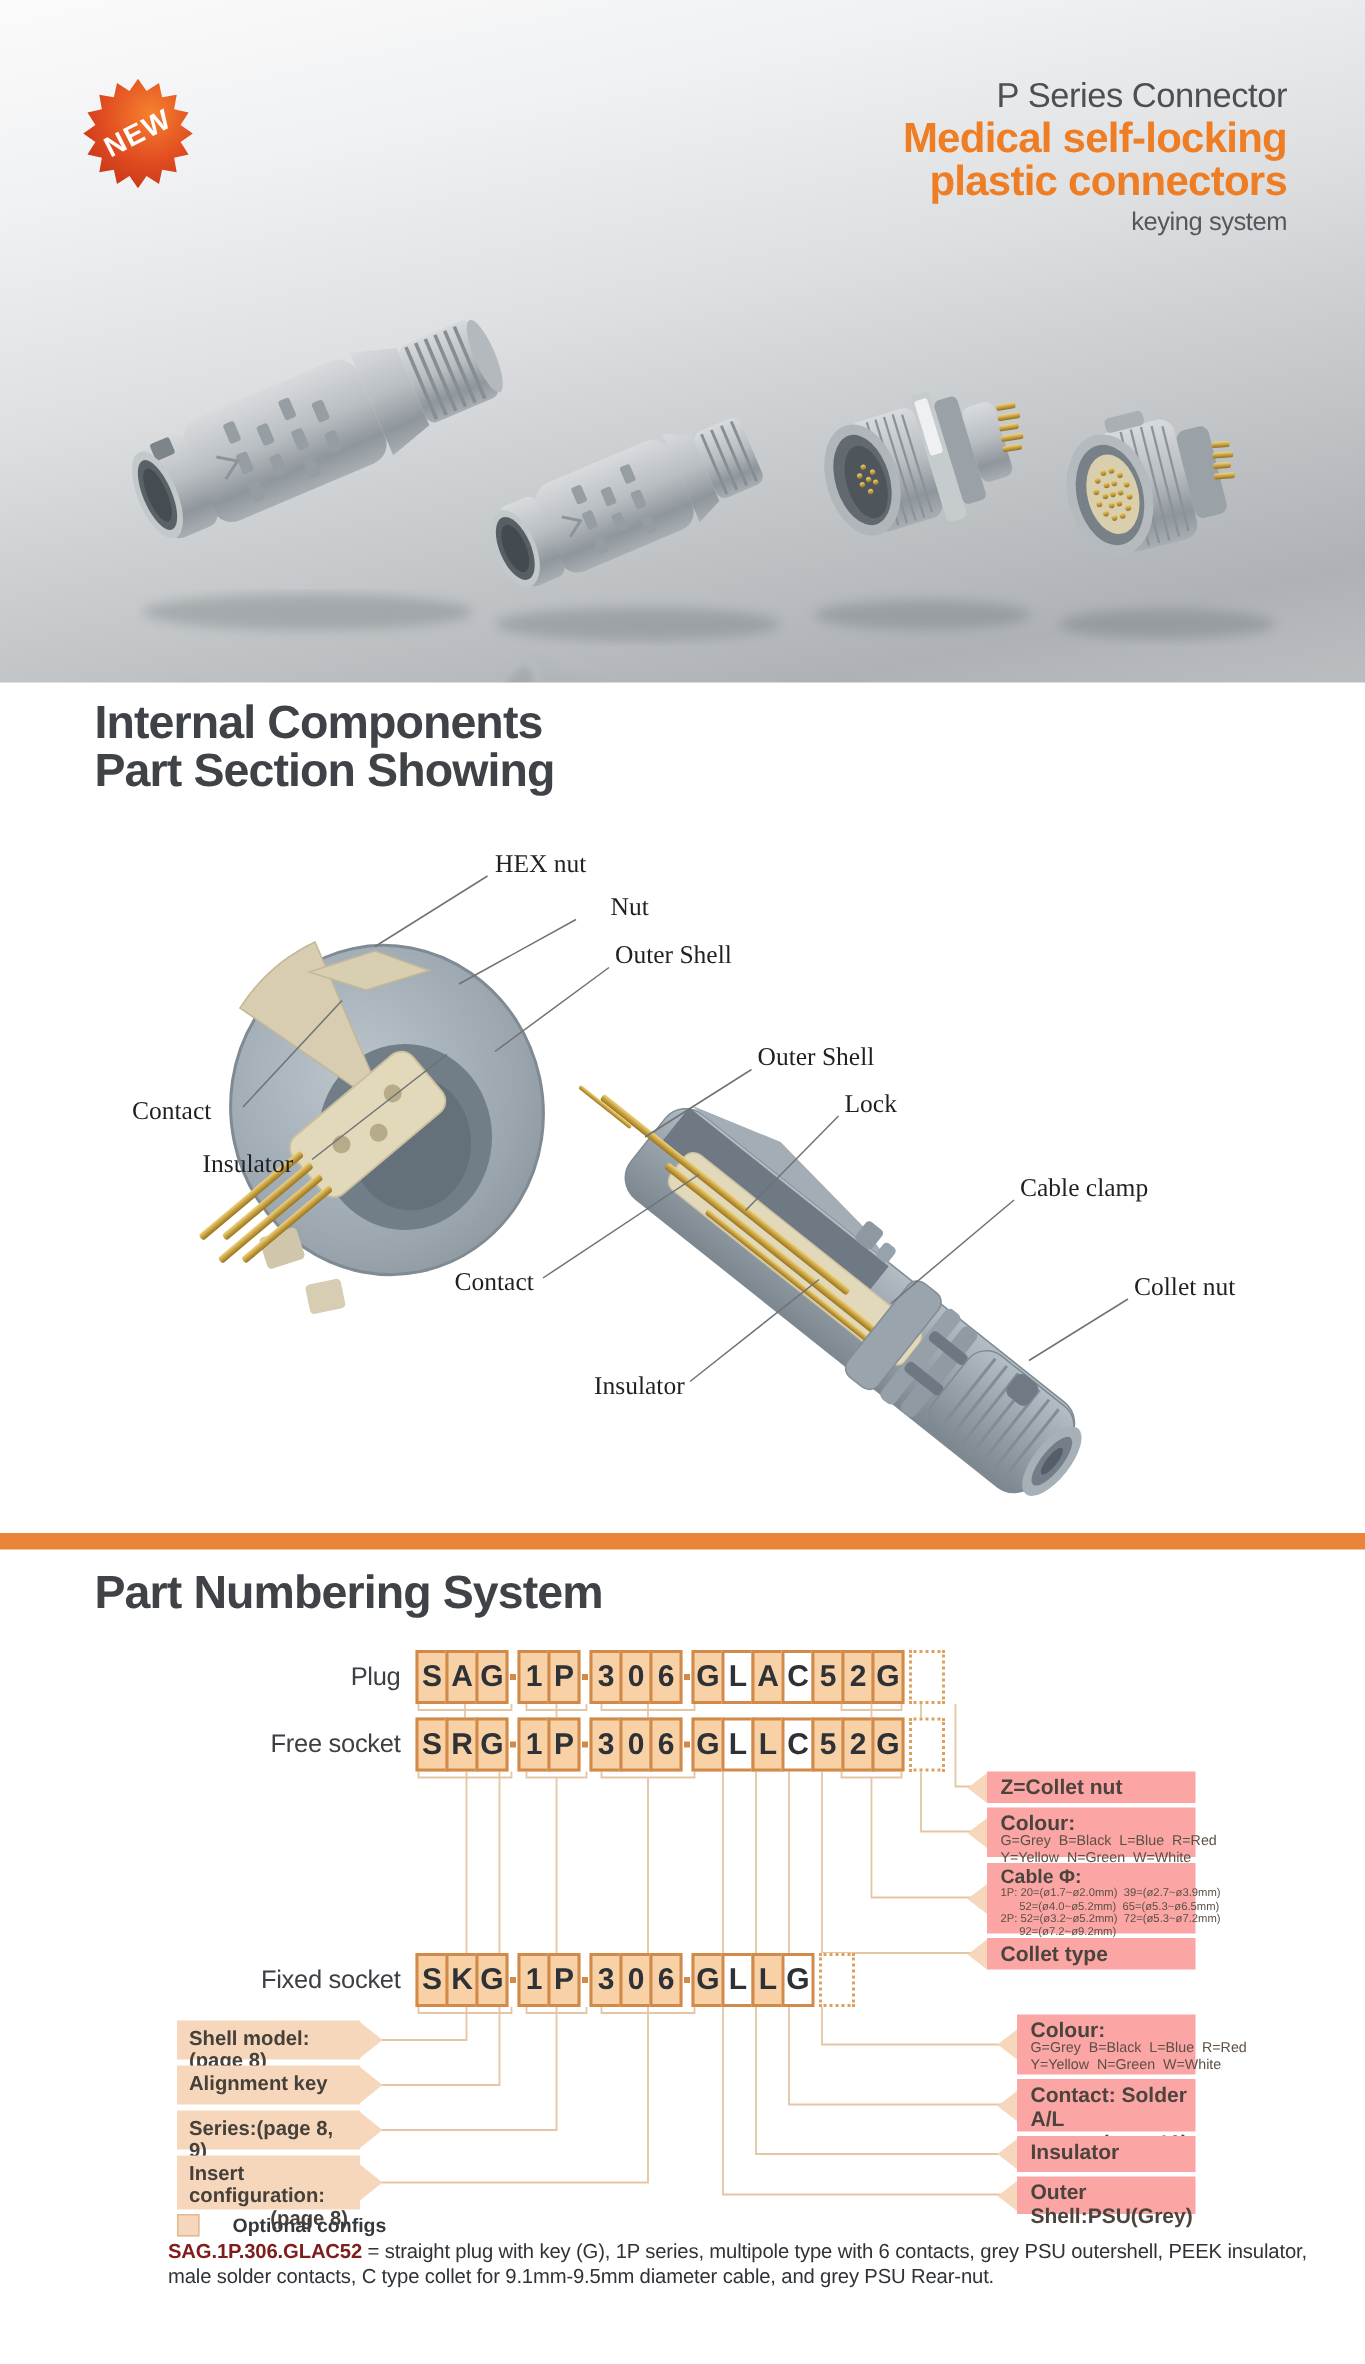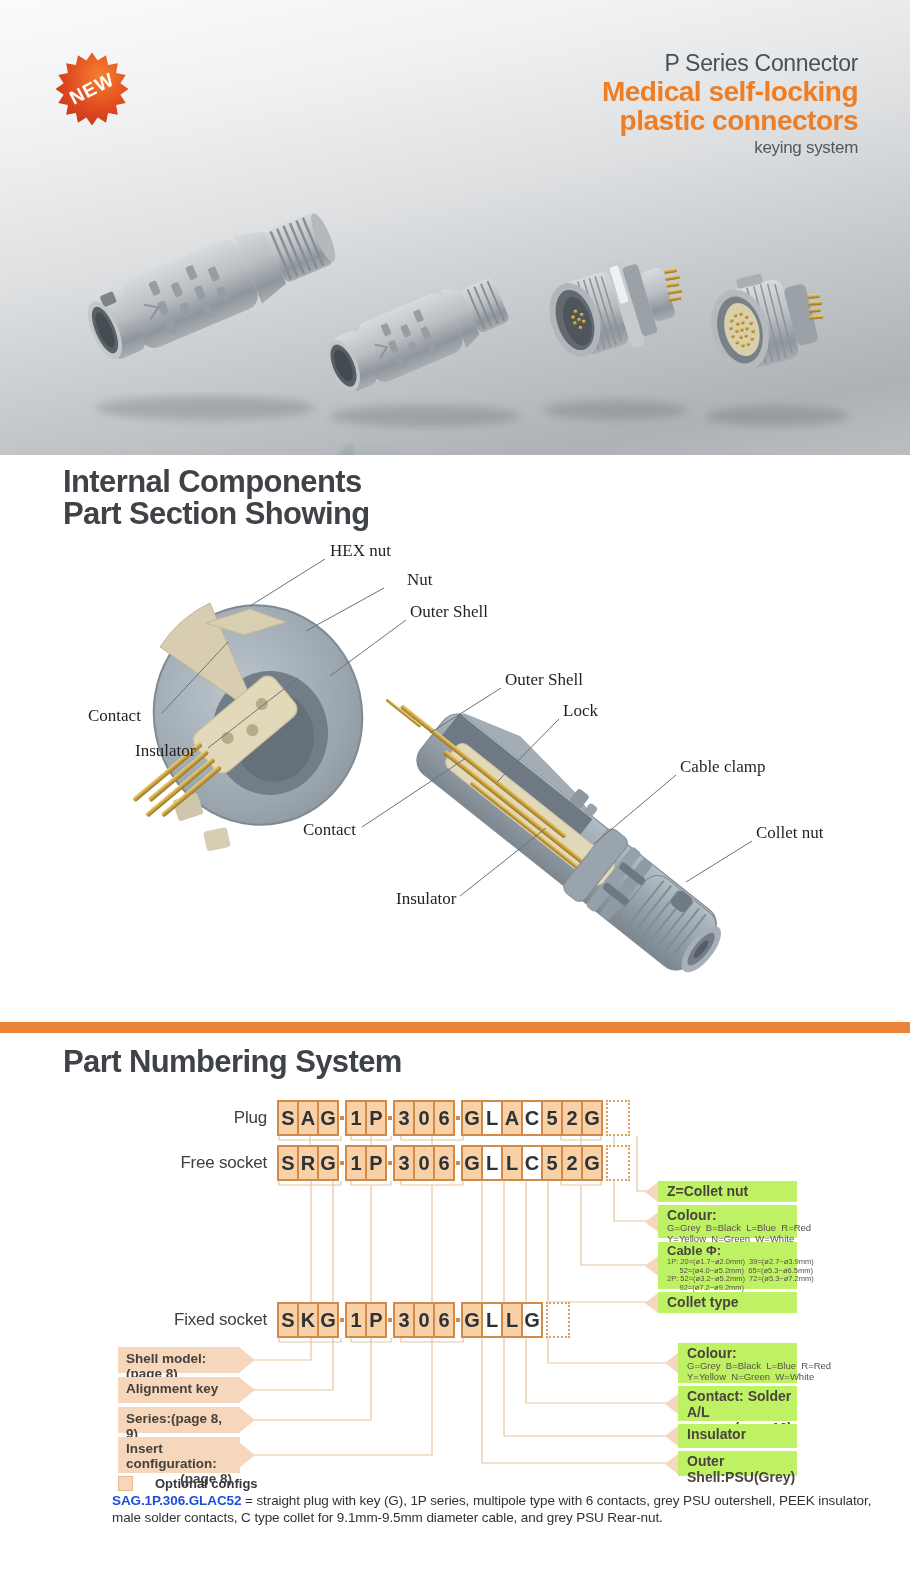--- a/index.html
+++ b/index.html
@@ -9,58 +9,58 @@
   #hero{position:absolute;left:0;top:0;width:910px;height:455px;
         background:linear-gradient(168deg,#fbfbfc 0%,#f0f1f2 22%,#dddfe1 45%,#bfc3c6 72%,#aeb2b6 88%,#bbbec1 100%);}
   #badge{position:absolute;left:55px;top:52px;width:74px;height:74px;}
   #head-txt{position:absolute;right:52px;top:50px;text-align:right;}
   .h-title{font-size:23px;color:#4b5055;letter-spacing:-0.3px;}
   .h-sub{font-size:28px;line-height:29px;font-weight:700;color:#ee7d23;letter-spacing:-0.5px;}
   .h-tag{font-size:17px;color:#54585c;margin-top:3px;letter-spacing:-0.3px;}
   
   #sec1head{position:absolute;left:63px;top:466px;}
   .big-h{font-size:31px;line-height:32px;font-weight:700;color:#3f4347;letter-spacing:-0.6px;}
-  #diagram{position:absolute;left:0;top:530px;width:754px;height:460px;}
+  #diagram{position:absolute;left:0;top:555px;width:754px;height:460px;}
   #dg-svg{position:absolute;left:0;top:0;}
   .dg-label{position:absolute;font-family:"Liberation Serif",serif;font-size:17px;color:#1e2023;white-space:nowrap;}
   
   #obar{position:absolute;left:0;top:1022px;width:910px;height:11px;background:#ea8439;}
   
   #numbering{position:absolute;left:0;top:1040px;width:910px;height:536px;}
   #numbering .big-h{position:absolute;left:63px;top:6px;}
   #pn-svg{position:absolute;left:0;top:0;z-index:1;}
   .pn-rowlabel{position:absolute;left:40px;width:227px;text-align:right;font-size:17px;color:#3c4044;z-index:2;letter-spacing:-0.2px;}
   .pn-row{position:absolute;left:277px;display:flex;align-items:center;height:36px;z-index:2;}
   .pn-group{display:flex;}
   .pn-cell{width:22px;height:36px;border:2px solid #d28a4a;background:#f8d1a6;box-sizing:border-box;
            display:flex;align-items:center;justify-content:center;font-size:20px;font-weight:700;color:#2e3236;}
   .pn-cell+.pn-cell{margin-left:-2px;}
   .pn-cell.white{background:#ffffff;}
   .pn-dot{width:6px;height:36px;position:relative;}
   .pn-dot::after{content:"";position:absolute;left:1px;top:16px;width:4px;height:4px;background:#d28a4a;}
   .pn-empty{width:24px;height:36px;border:2px dotted #dda05f;box-sizing:border-box;margin-left:3px;background:#fff;}
-  .co-r{position:absolute;background:#bef264;box-sizing:border-box;padding:2px 5px 2px 9px;z-index:2;}
+  .co-r{position:absolute;background:#fca5a5;box-sizing:border-box;padding:2px 5px 2px 9px;z-index:2;}
   .co-r::before{content:"";position:absolute;left:-13px;top:50%;margin-top:-10px;
                 border:10px solid transparent;border-right:13px solid #f6d7bc;border-left:0;}
   .co-l{position:absolute;left:118px;width:122px;background:#f6d7bc;box-sizing:border-box;
         padding:4px 8px 3px 8px;font-weight:700;font-size:13.5px;line-height:15px;color:#45403a;z-index:2;}
   .co-l::after{content:"";position:absolute;right:-15px;top:50%;margin-top:-12px;
                border:12px solid transparent;border-left:15px solid #f6d7bc;border-right:0;}
   .co-l .l2{text-align:right;}
   .co-title{font-weight:700;font-size:14px;line-height:16px;color:#4a443d;}
   .co-sub{font-size:9.5px;line-height:10.5px;color:#5a5046;white-space:pre;}
   .co-r.small .co-title{font-size:13px;line-height:14px;}
   .co-r.small .co-sub{font-size:7.5px;line-height:8.5px;}
   .co-sub-r{font-weight:700;font-size:14px;line-height:16px;color:#4a443d;text-align:right;}
   .legend{position:absolute;left:118px;top:436px;display:flex;align-items:center;gap:22px;
           font-size:13px;font-weight:700;color:#33373b;z-index:2;}
   .legend .sw{width:13px;height:13px;background:#f6d7bc;border:1px solid #e2ba90;}
   #desc{position:absolute;left:112px;top:453px;width:780px;font-size:13.5px;line-height:16.5px;
         color:#2f3337;letter-spacing:-0.1px;z-index:2;}
-  #desc b{font-weight:700;color:#1d4ed8;}
+  #desc b{font-weight:700;color:#7f1d1d;}
 </style>
 </head>
 <body>
 
 <div id="hero">
   <svg id="badge" viewBox="0 0 74 74">
     <defs>
       <radialGradient id="gBadge" cx="62%" cy="32%" r="80%">
         <stop offset="0%" stop-color="#f5812f"></stop>
           <stop offset="55%" stop-color="#e14c20"></stop>

